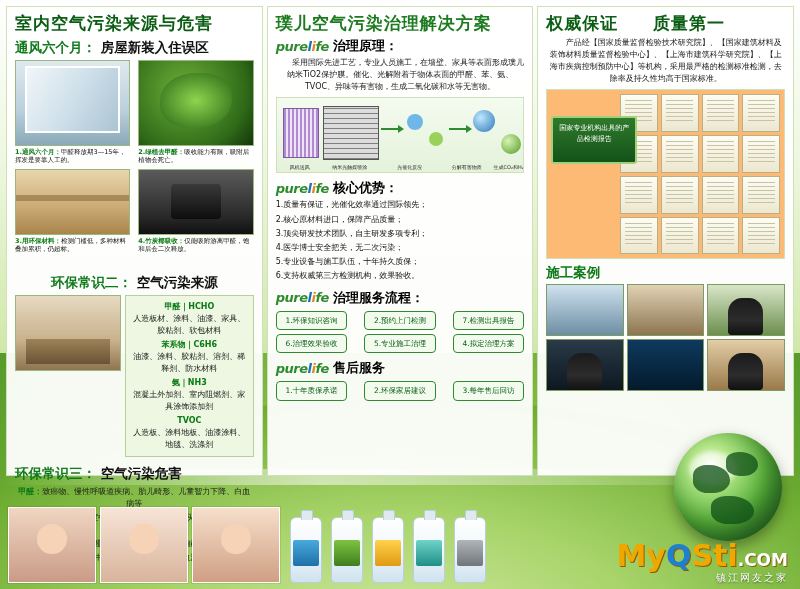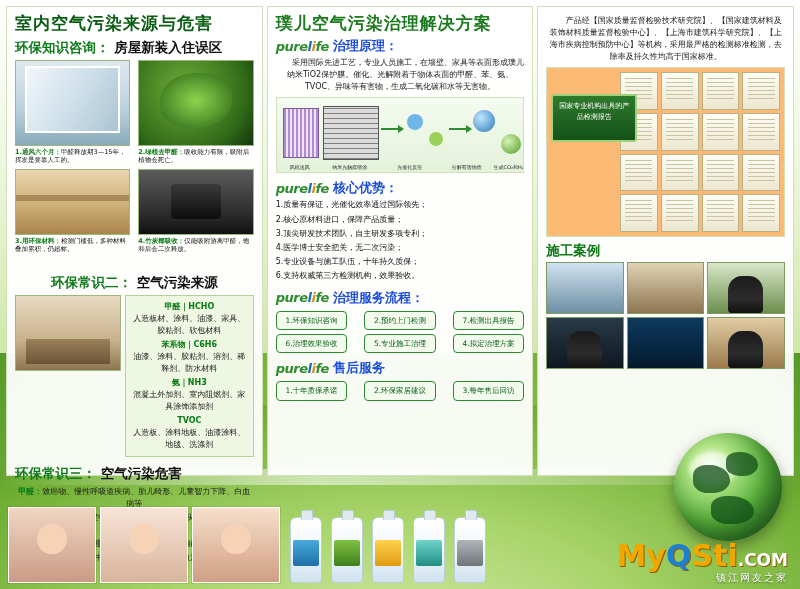--- a/index.html
+++ b/index.html
@@ -98,21 +98,21 @@
   
   .flow{display:flex;gap:17px;margin:4px 0;}
   .fbox{
     flex:1;border:1.5px solid #2f8b2f;border-radius:4px;background:#f3fbef;
     font-size:7.5px;color:#0a5d12;text-align:center;padding:4px 1px;line-height:1.25;
   }
   .logoline{display:flex;align-items:center;gap:4px;margin-top:6px;}
   .plogo{font-size:13px;font-weight:bold;font-style:italic;color:#2f8b2f;letter-spacing:-.5px;}
   .plogo .b{color:#1b6fb5;}
   .plogo .o{color:#e08a1e;}
-  .seclabel{font-size:13px;font-weight:bold;color:#1d4ed8;}
+  .seclabel{font-size:13px;font-weight:bold;color:#000000;}
 
   
   .certwall{
     position:relative;margin-top:4px;border:1px solid #cfe0bb;background:#fdba74;
     height:168px;overflow:hidden;
   }
   .certgrid{position:absolute;right:4px;top:4px;width:160px;height:160px;
     display:grid;grid-template-columns:repeat(4,1fr);grid-template-rows:repeat(4,1fr);gap:3px;}
   .cert{background:linear-gradient(180deg,#fdfdf4,#ece7cf);border:1px solid #b9b089;position:relative;}
   .cert:after{content:"";position:absolute;left:12%;top:14%;width:76%;height:60%;
@@ -187,21 +187,21 @@
   <div class="hill"></div>
   <div class="ribbon"></div>
 
   <div class="cols">
 
     <div class="col col1">
       <div class="panel" style="height:470px;">
         <h1 class="title">室内空气污染来源与危害</h1>
 
         <h2 class="sub">
-          <span>环保知识咨询：</span>
+          <span>通风六个月：</span>
           <span class="blk">房屋新装入住误区</span>
         </h2>
 
         <div class="photoGrid">
           <div style="width:50%;">
             <div class="ph win" style="height:84px;"></div>
             <span class="cap">
               <b>1.通风六个月：</b><span>甲醛释放期3—15年，挥发是要靠人工的。</span>
             </span>
           </div>
@@ -314,20 +314,25 @@
         <div class="flow">
           <div class="fbox">1.十年质保承诺</div>
           <div class="fbox">2.环保家居建议</div>
           <div class="fbox">3.每年售后回访</div>
         </div>
       </div>
     </div>
 
     <div class="col col3">
       <div class="panel" style="height:470px;">
+        <h1 class="title qual">
+          <span>权威保证</span>
+          &nbsp;&nbsp;&nbsp;
+          <span>质量第一</span>
+        </h1>
         <div class="ptext ind">产品经【国家质量监督检验技术研究院】、【国家建筑材料及装饰材料质量监督检验中心】、【上海市建筑科学研究院】、【上海市疾病控制预防中心】等机构，采用最严格的检测标准检测，去除率及持久性均高于国家标准。</div>
 
         <div class="certwall">
           <div class="certgrid">
             <div class="cert"></div>
             <div class="cert"></div>
             <div class="cert"></div>
             <div class="cert"></div>
             <div class="cert"></div>
             <div class="cert"></div>

